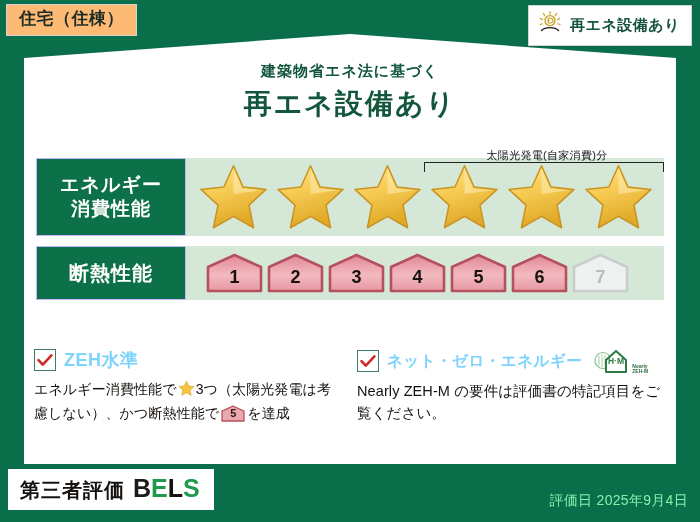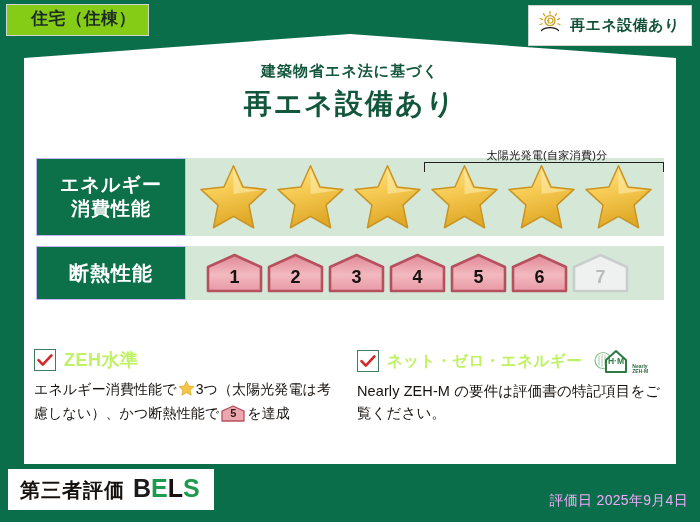--- a/index.html
+++ b/index.html
@@ -14,22 +14,22 @@
   
   .roof-panel{
     position:absolute;left:24px;top:34px;width:652px;height:430px;
     background:#ffffff;
     clip-path:polygon(0 24px, 50% 0, 100% 24px, 100% 100%, 0 100%);
   }
 
   
   .cat-tag{
     position:absolute;left:6px;top:4px;
-    background:#84cc16;border:1px solid #cfd6d2;
-    padding:5px 12px 6px 24px;
+    background:#fdba74;border:1px solid #cfd6d2;
+    padding:5px 12px 6px 12px;
     font-size:17px;font-weight:bold;color:#1c2b24;
     letter-spacing:.5px;line-height:1.1;z-index:6;
   }
 
   
   .reene-badge{
     position:absolute;right:8px;top:5px;
     background:#ffffff;border:1px solid #cfd6d2;
     display:flex;align-items:center;gap:7px;
     padding:4px 11px 5px 8px;z-index:6;
@@ -93,21 +93,21 @@
   .info-cols{
     position:absolute;left:34px;top:348px;width:630px;
     display:flex;gap:18px;z-index:5;
   }
   .info-col{width:305px;}
   .info-head{display:flex;align-items:center;gap:8px;margin-bottom:7px;}
   .chk{
     width:20px;height:20px;border:1.6px solid #3f7d5f;background:#fff;
     display:flex;align-items:center;justify-content:center;flex:none;
   }
-  .info-head .h-txt{font-size:18px;font-weight:bold;color:#bef264;letter-spacing:.5px;}
+  .info-head .h-txt{font-size:18px;font-weight:bold;color:#7dd3fc;letter-spacing:.5px;}
   .info-head .h-txt.small{font-size:15.5px;}
   .info-body{font-size:14.5px;color:#16120f;line-height:1.5;letter-spacing:.1px;}
   .info-body.jp{font-size:14px;}
   .inline-star{display:inline-block;vertical-align:-3px;margin:0 1px;}
   .inline-house{display:inline-block;vertical-align:-4px;margin:0 2px;width:24px;height:17px;position:relative;}
   .inline-house .n{
     position:absolute;inset:0;display:flex;align-items:flex-end;justify-content:center;
     font-size:11px;font-weight:bold;color:#2b1a16;padding-bottom:1px;
   }
   .zehm-logo{display:inline-flex;align-items:flex-end;gap:2px;margin-left:4px;vertical-align:-5px;}
@@ -123,21 +123,21 @@
   .bels-plate .bels{font-size:25px;font-weight:bold;letter-spacing:0;}
   .bels .b1{color:#1b1b1b;}
   .bels .b2{color:#1f9a4d;}
   .bels .b3{color:#17120f;}
   .bels .b4{color:#1f9a4d;}
   .bldg-name{
     position:absolute;left:232px;bottom:17px;
     font-size:16px;color:#ffffff;letter-spacing:.5px;
   }
   .foot-right{
-    position:absolute;right:12px;bottom:12px;color:#f0abfc;
+    position:absolute;right:12px;bottom:12px;color:#86efac;
   }
   .foot-right .date{font-size:14px;letter-spacing:.3px;}
   .foot-right .uid{font-size:10.5px;letter-spacing:.2px;margin-top:2px;opacity:.95;}
 </style>
 </head>
 <body>
 
 <div class="label-root">
 
   <div class="roof-panel"></div>

